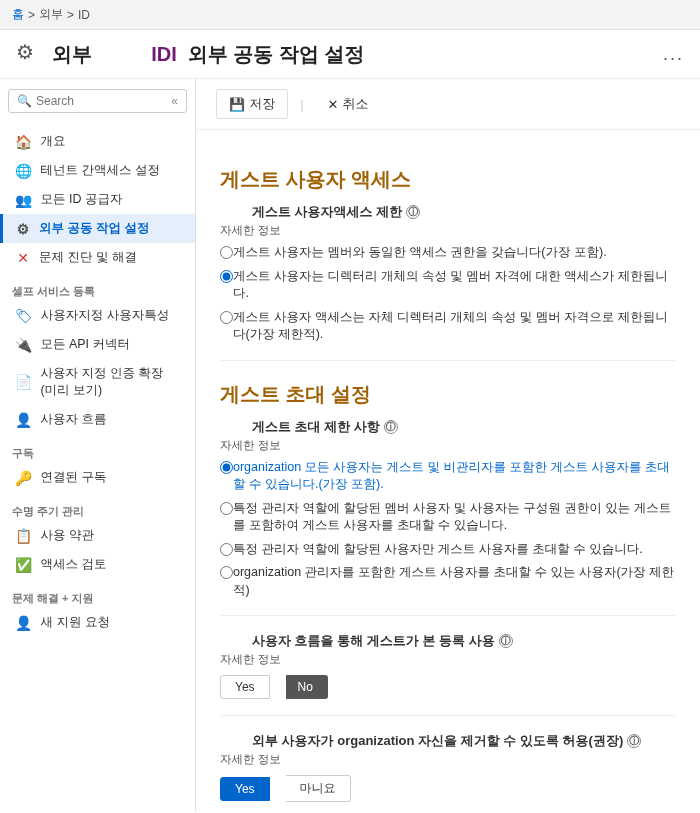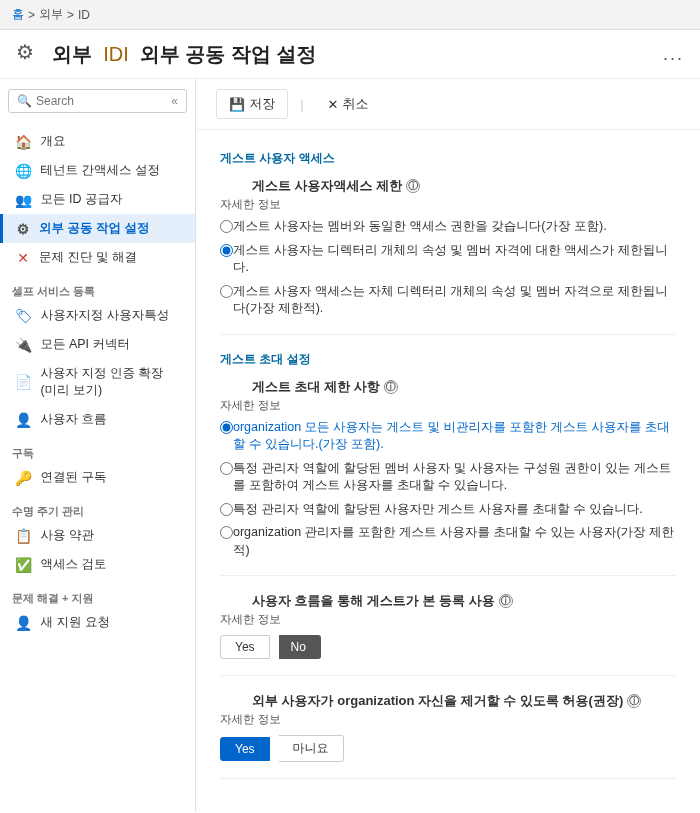--- a/index.html
+++ b/index.html
@@ -35,22 +35,23 @@
       margin-right: 8px;
       color: #555;
       font-size: 20px;
     }
     .header-title {
       font-size: 20px;
       font-weight: 600;
       color: #222;
     }
     .header-title span.org {
-      color: #a16207;
-      font-weight: 400;
+      color: #701a75;
+      font-weight: 700;
+      margin-left: 48px;
     }
     .header-more {
       margin-left: auto;
       color: #555;
       font-size: 18px;
       cursor: pointer;
       letter-spacing: 2px;
     }
     .main-layout {
       display: flex;
@@ -157,25 +158,25 @@
       border: none;
       cursor: pointer;
       font-size: 13px;
       color: #333;
     }
     .toolbar-divider { color: #ccc; margin: 0 4px; }
     .content-body {
       padding: 16px 24px;
     }
     .section-heading {
-      font-size: 12px;
+      font-size: 20px;
       font-weight: 600;
-      color: #0369a1;
+      color: #a16207;
       margin-bottom: 10px;
-      margin-top: 4px;
+      margin-top: 20px;
     }
     .sub-heading {
       font-size: 13px;
       font-weight: 600;
       color: #333;
       margin-bottom: 2px;
       display: flex;
       align-items: center;
       gap: 4px;
       margin-left: 32px;
@@ -220,21 +221,21 @@
       color: #333;
     }
     .section-divider {
       border: none;
       border-top: 1px solid #eee;
       margin: 16px 0;
     }
     .toggle-container {
       display: flex;
       align-items: center;
-      gap: 9px;
+      gap: 16px;
       margin: 8px 0;
     }
     .toggle-btn {
       padding: 4px 14px;
       border: 1px solid #ccc;
       font-size: 12px;
       cursor: pointer;
       background: #fff;
       color: #333;
     }

